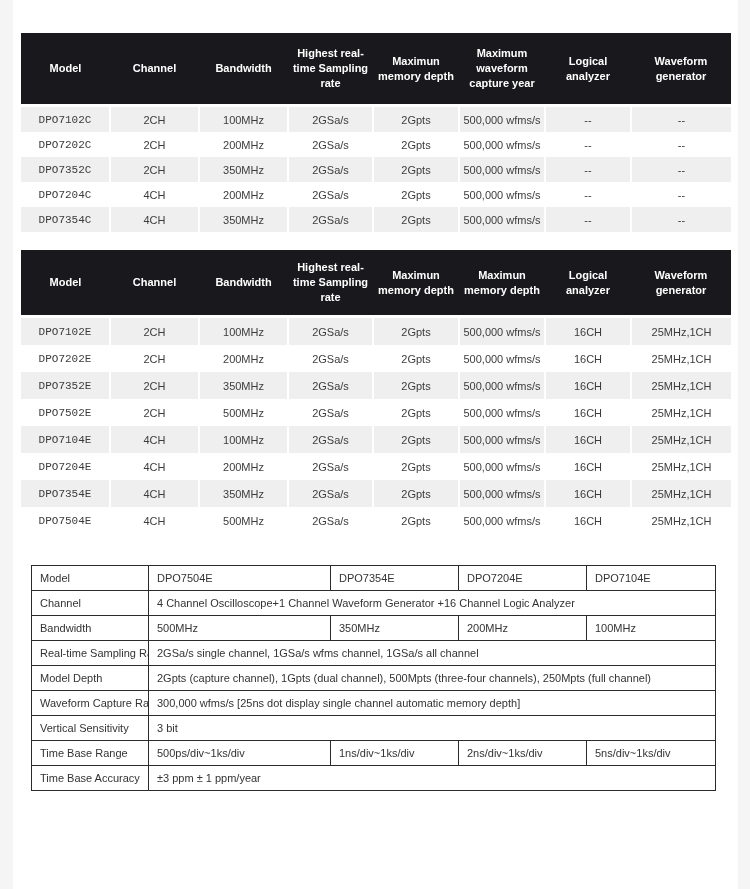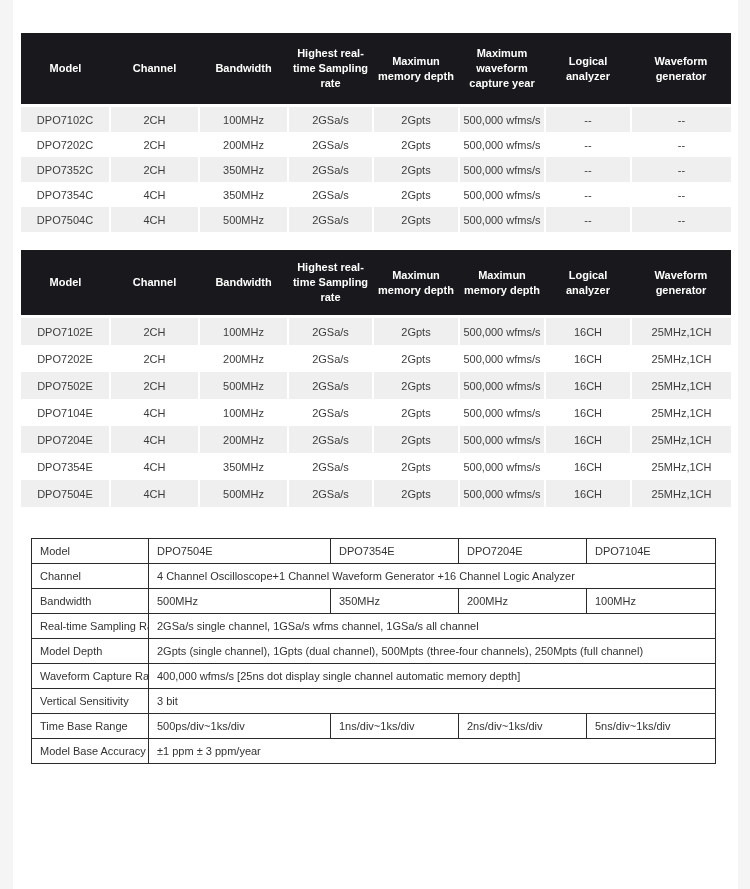--- a/index.html
+++ b/index.html
@@ -48,21 +48,21 @@
     font-size: 11px;
     color: #3c3c3c;
     text-align: center;
     vertical-align: middle;
     border-left: 2px solid #ffffff;
     overflow: hidden;
     white-space: nowrap;
   }
   .striped.t1 td { height: 23px; }
   .striped.t2 td { height: 25px; }
-  .striped td:first-child { border-left: none; }
+  .striped td:first-child { border-left: none; font-family: Liberation Mono, monospace; }
   .striped tbody tr:nth-child(odd) td { background: #efefef; }
   .striped.t2 { margin-top: 18px; }
 
   
   .spec {
     width: 684px;
     margin-left: 18px;
     margin-top: 31px;
     table-layout: fixed;
   }
@@ -133,33 +133,33 @@
             <td>DPO7352C</td>
             <td>2CH</td>
             <td>350MHz</td>
             <td>2GSa/s</td>
             <td>2Gpts</td>
             <td>500,000 wfms/s</td>
             <td>--</td>
             <td>--</td>
           </tr>
           <tr>
+            <td>DPO7204C</td>
+            <td>4CH</td>
+            <td>200MHz</td>
+            <td>2GSa/s</td>
+            <td>2Gpts</td>
+            <td>500,000 wfms/s</td>
+            <td>--</td>
+            <td>--</td>
+          </tr>
+          <tr>
             <td>DPO7354C</td>
             <td>4CH</td>
             <td>350MHz</td>
-            <td>2GSa/s</td>
-            <td>2Gpts</td>
-            <td>500,000 wfms/s</td>
-            <td>--</td>
-            <td>--</td>
-          </tr>
-          <tr>
-            <td>DPO7504C</td>
-            <td>4CH</td>
-            <td>500MHz</td>
             <td>2GSa/s</td>
             <td>2Gpts</td>
             <td>500,000 wfms/s</td>
             <td>--</td>
             <td>--</td>
           </tr>
         </tbody>
       </table>
 
     <table class="striped t2">
@@ -200,20 +200,30 @@
             <td>DPO7202E</td>
             <td>2CH</td>
             <td>200MHz</td>
             <td>2GSa/s</td>
             <td>2Gpts</td>
             <td>500,000 wfms/s</td>
             <td>16CH</td>
             <td>25MHz,1CH</td>
           </tr>
           <tr>
+            <td>DPO7352E</td>
+            <td>2CH</td>
+            <td>350MHz</td>
+            <td>2GSa/s</td>
+            <td>2Gpts</td>
+            <td>500,000 wfms/s</td>
+            <td>16CH</td>
+            <td>25MHz,1CH</td>
+          </tr>
+          <tr>
             <td>DPO7502E</td>
             <td>2CH</td>
             <td>500MHz</td>
             <td>2GSa/s</td>
             <td>2Gpts</td>
             <td>500,000 wfms/s</td>
             <td>16CH</td>
             <td>25MHz,1CH</td>
           </tr>
           <tr>
@@ -285,38 +295,38 @@
             <td>350MHz</td>
             <td>200MHz</td>
             <td>100MHz</td>
           </tr>
           <tr>
             <th>Real-time Sampling Rate</th>
             <td colspan="4">2GSa/s single channel, 1GSa/s wfms channel, 1GSa/s all channel</td>
           </tr>
           <tr>
             <th>Model Depth</th>
-            <td colspan="4">2Gpts (single channel), 1Gpts (dual channel), 500Mpts (three-four channels), 250Mpts (full channel)</td>
+            <td colspan="4">2Gpts (capture channel), 1Gpts (dual channel), 500Mpts (three-four channels), 250Mpts (full channel)</td>
           </tr>
           <tr>
             <th>Waveform Capture Rate</th>
-            <td colspan="4">400,000 wfms/s [25ns dot display single channel automatic memory depth]</td>
+            <td colspan="4">300,000 wfms/s [25ns dot display single channel automatic memory depth]</td>
           </tr>
           <tr>
             <th>Vertical Sensitivity</th>
             <td colspan="4">3 bit</td>
           </tr>
           <tr>
             <th>Time Base Range</th>
             <td>500ps/div~1ks/div</td>
             <td>1ns/div~1ks/div</td>
             <td>2ns/div~1ks/div</td>
             <td>5ns/div~1ks/div</td>
           </tr>
           <tr>
-            <th>Model Base Accuracy</th>
-            <td colspan="4">±1 ppm ± 3 ppm/year</td>
+            <th>Time Base Accuracy</th>
+            <td colspan="4">±3 ppm ± 1 ppm/year</td>
           </tr>
         </tbody>
       </table>
 
   </div>
 </div>
 
 </body></html>

